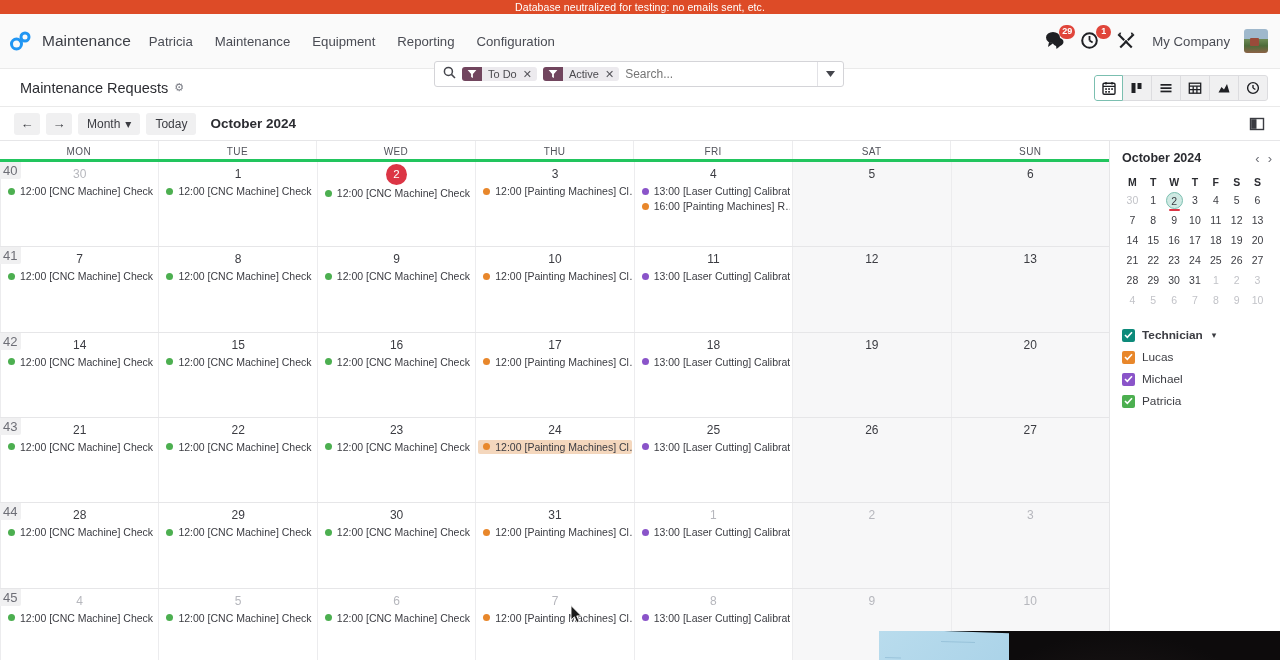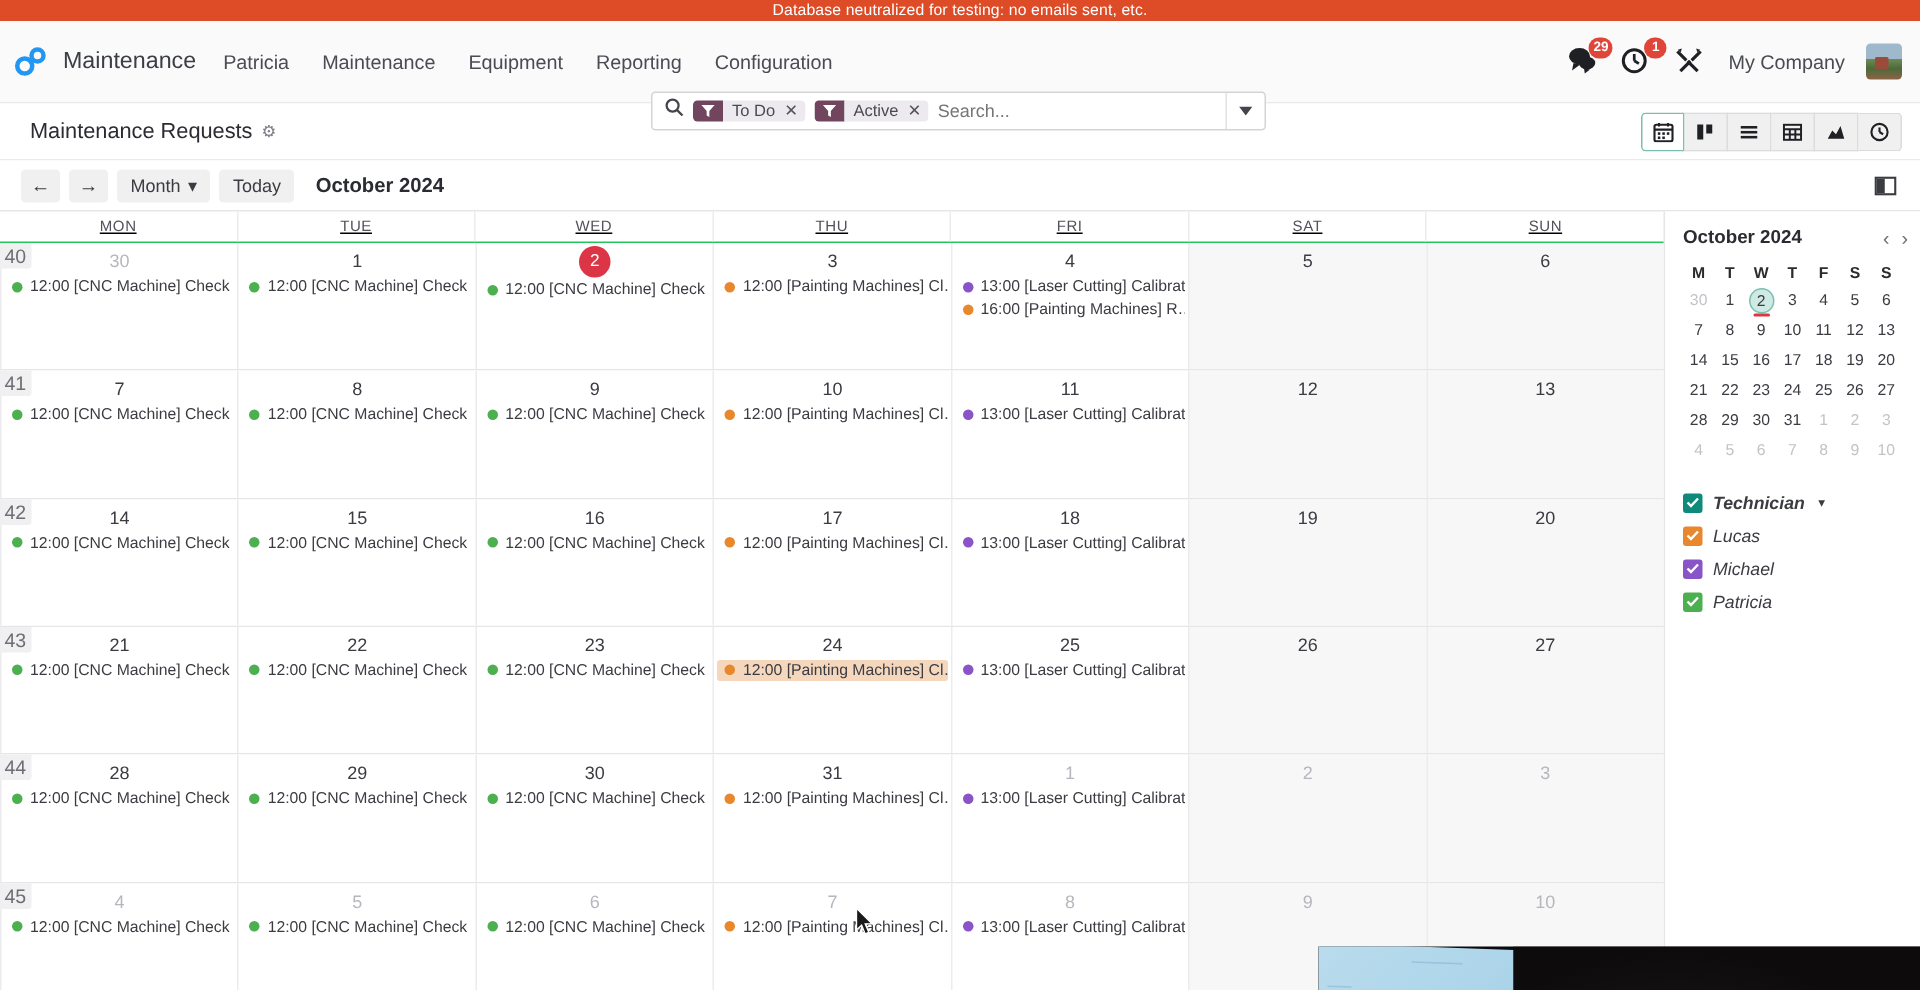--- a/index.html
+++ b/index.html
@@ -107,21 +107,21 @@
   .tb-date { font-size: 13.5px; color: #2b2c31; font-weight: bold; margin-left: 8px; }
   .tb-right { margin-left: auto; display: flex; align-items: center; }
   .panel-toggle { width: 22px; height: 20px; cursor: pointer; display:flex;
                   align-items:center; justify-content:center; }
 
   
   .main { display: flex; height: 533px; position: relative; }
 
   .calendar { width: 1110px; display: flex; flex-direction: column;
               border-right: 1px solid #e6e6e8; }
-  .dayhead { display: flex; height: 21px; border-bottom: 1px solid #22c55e; text-decoration: underline; }
+  .dayhead { display: flex; height: 21px; border-bottom: 3px solid #22c55e; }
   .dayhead .dh {
     flex: 1; font-size: 10px; color: #51525a; text-align: center;
     letter-spacing: .4px; line-height: 21px; border-left: 1px solid #ececee;
   }
   .dayhead .dh:first-child { border-left: 0; }
 
   .weeks { flex: 1; display: flex; flex-direction: column; }
   .week { flex: 1; display: flex; border-bottom: 1px solid #e6e6e8; position: relative; }
   .daycell {
     flex: 1; border-left: 1px solid #ececee; position: relative;
@@ -176,21 +176,21 @@
   .mini-today:after {
     content:""; position:absolute; left:2px; right:2px; bottom:-3px;
     height:2px; background:#dc3545; border-radius:1px;
   }
 
   .filters { margin-top: 18px; }
   .frow { display: flex; align-items: center; gap: 7px; margin-bottom: 8px; }
   .cb { width: 13px; height: 13px; border-radius: 2px; flex: none;
         display: flex; align-items: center; justify-content: center; cursor: pointer; }
   .cb svg { display: block; }
-  .flbl { font-size: 11.8px; color: #3b3c42; font-style: italic; }
+  .flbl { font-size: 11.8px; color: #3b3c42; }
   .flbl.bold { font-weight: bold; }
   .fcaret { font-size: 9px; color: #3b3c42; margin-left: 2px; }
 
   
   .cursor { position: absolute; left: 570px; top: 464px; z-index: 40; }
 
   
   .video {
     position: absolute; left: 879px; top: 490px; width: 401px; height: 170px;
     z-index: 50; overflow: hidden; background: #0b0b0d;

